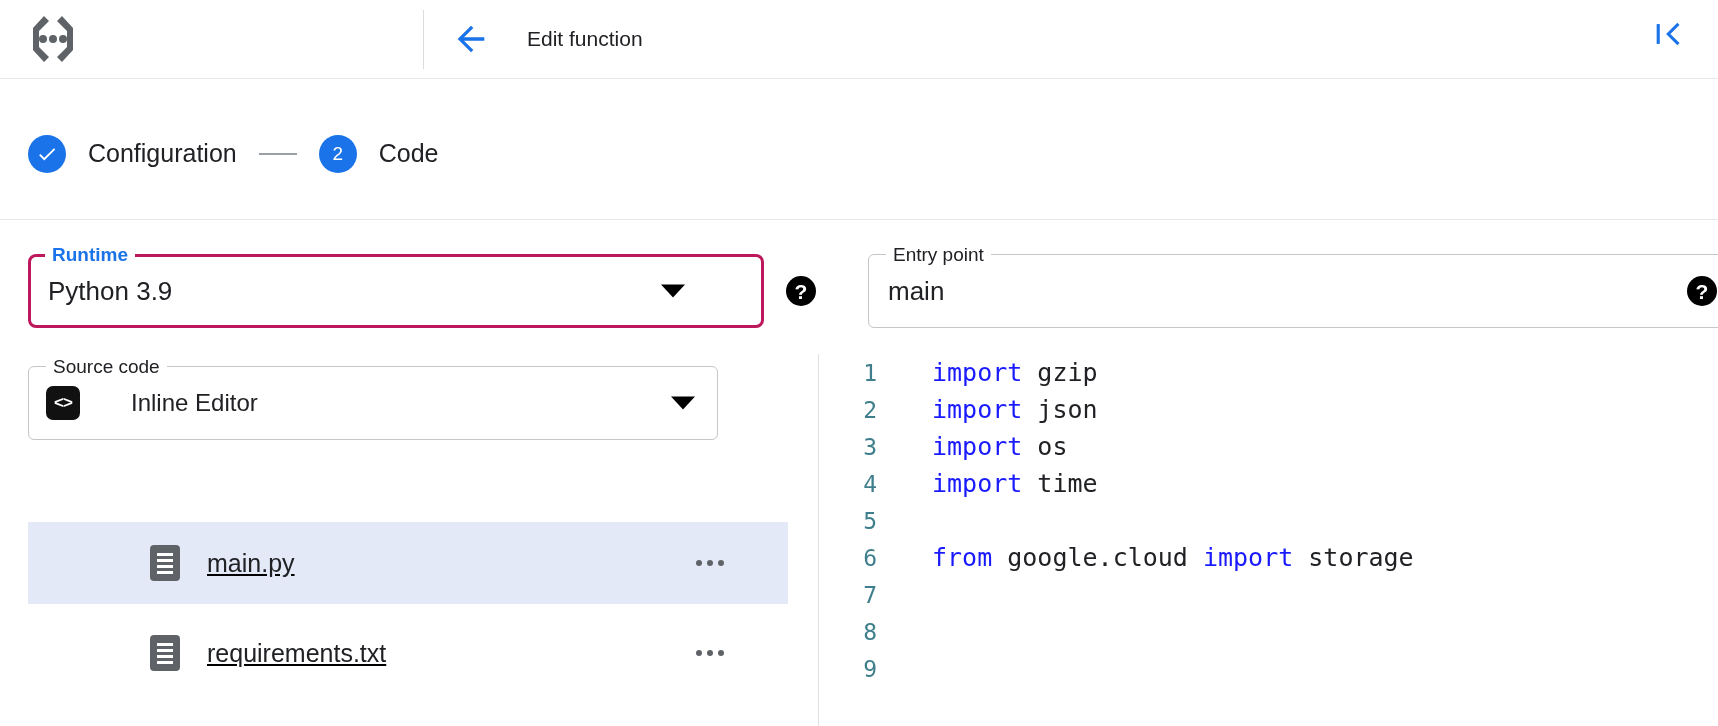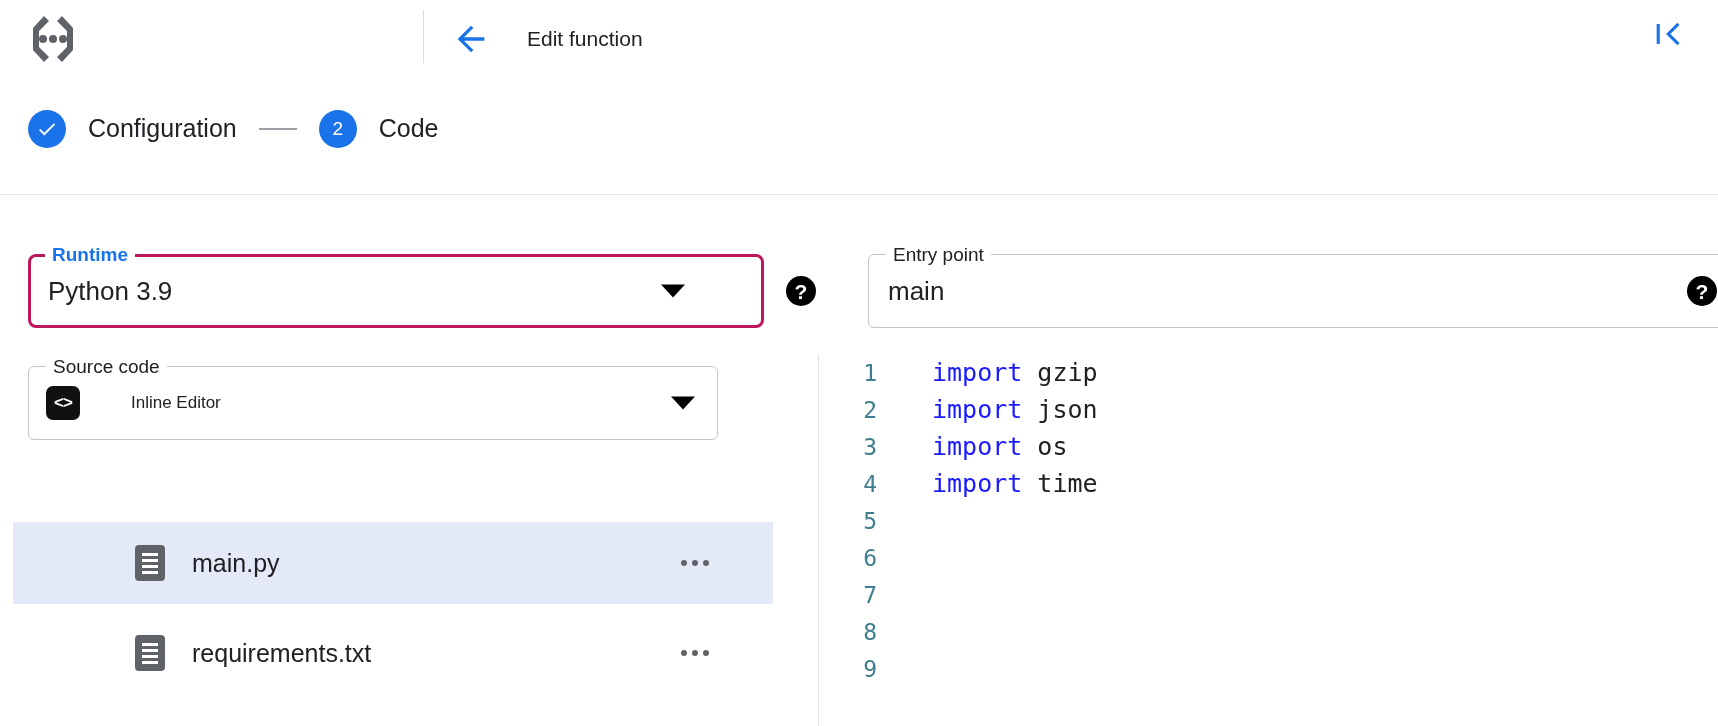--- a/index.html
+++ b/index.html
@@ -44,21 +44,21 @@
   }
   .collapse-btn {
     position: absolute; right: 28px; top: 12px;
     width: 44px; height: 44px;
     display: flex; align-items: center; justify-content: center;
     cursor: pointer;
   }
 
   
   .stepper {
-    position: absolute; left: 0; top: 63px;
+    position: absolute; left: 0; top: 88px;
     width: 1718px; height: 132px;
     background: #ffffff;
     border-bottom: 1px solid #e4e6e8;
   }
   .stepper-inner {
     position: absolute; left: 28px; top: 0; height: 131px;
     display: flex; align-items: center;
   }
   .step { display: flex; align-items: center; cursor: pointer; }
   .step-circle {
@@ -132,36 +132,36 @@
   #source-field { left: 28px; top: 154px; width: 690px; height: 74px; }
   .code-badge {
     position: absolute; left: 17px; top: 50%;
     transform: translateY(-50%);
     width: 34px; height: 34px; border-radius: 7px;
     background: #111111; color: #ffffff;
     font-size: 17px; font-weight: bold;
     display: flex; align-items: center; justify-content: center;
     letter-spacing: -1px;
   }
-  #source-field .field-value { left: 102px; font-size: 17px; }
+  #source-field .field-value { left: 102px; font-size: 24px; }
   #source-arrow { right: 22px; }
 
   
   .add-file-btn {
     position: absolute; left: 706px; top: 508px;
     width: 48px; height: 48px;
     display: flex; align-items: center; justify-content: center;
     cursor: pointer;
   }
 
   
   .file-list { position: absolute; left: 0; top: 0; width: 818px; }
   .file-row {
-    position: absolute; left: 13px; width: 760px; height: 82px;
-    display: flex; align-items: center; cursor: pointer;
+    position: absolute; left: 28px; width: 760px; height: 82px;
+    display: flex; align-items: center; cursor: pointer; text-decoration: underline;
   }
   .file-row.selected { background: #e4e9f7; }
   .file-icon {
     width: 30px; height: 36px; border-radius: 4px;
     background: #5f6368; margin-left: 122px;
     display: flex; flex-direction: column; justify-content: center;
     align-items: center; gap: 3px; flex: none;
   }
   .file-icon i { display: block; width: 16px; height: 3px; background: #ffffff; }
   .file-name {
@@ -329,20 +329,21 @@
     <div class="code-line">
         <span class="ln">4</span>
         <span class="ltext"><span class="kw">import</span><span> time</span></span>
       </div>
     <div class="code-line">
         <span class="ln">5</span>
         <span class="ltext"><span class="kw"></span><span></span></span>
       </div>
     <div class="code-line">
         <span class="ln">6</span>
+        <span class="ltext"><span class="kw">from</span><span> google.cloud </span><span class="kw">import</span><span> storage</span></span>
       </div>
     <div class="code-line">
         <span class="ln">7</span>
       </div>
     <div class="code-line">
         <span class="ln">8</span>
         <span class="ltext"><span class="kw"></span><span></span></span>
       </div>
     <div class="code-line">
         <span class="ln">9</span>

